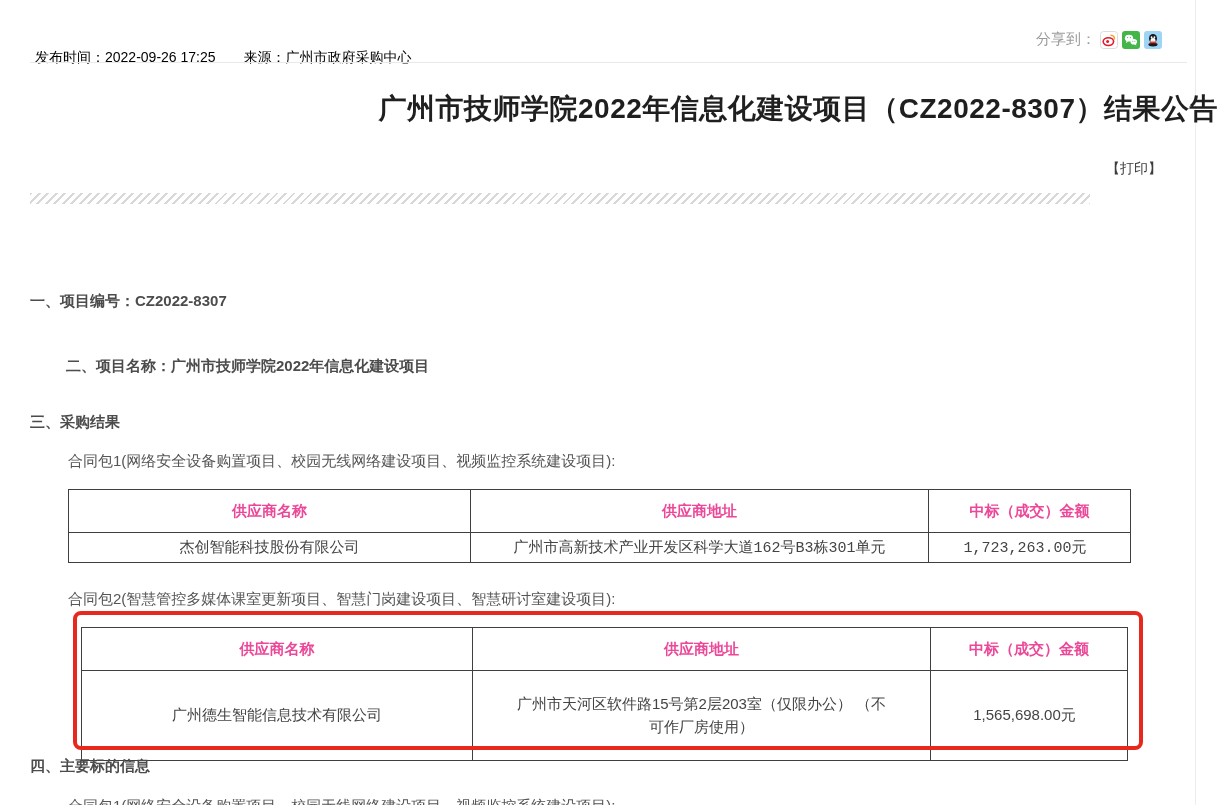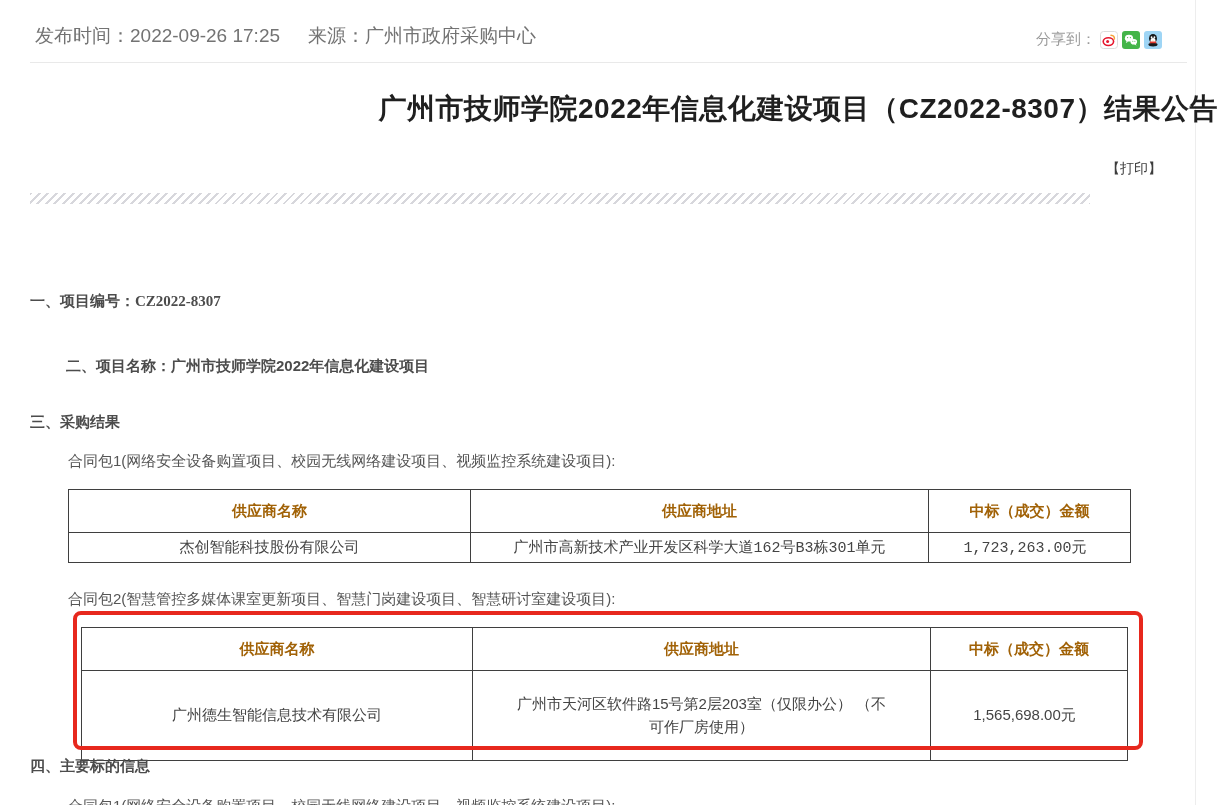--- a/index.html
+++ b/index.html
@@ -8,22 +8,22 @@
   .page {
     position:relative; width:1218px; height:805px;
     background:#fff; overflow:hidden;
   }
   .page-right-border {
     position:absolute; top:0; right:22px; height:100%;
     border-left:1px solid #ededed;
   }
   
   .meta-bar {
-    position:absolute; left:35px; top:23px;
-    font-size:19px; color:#737373; white-space:nowrap;
+    position:absolute; left:35px; top:49px;
+    font-size:14px; color:#000000; white-space:nowrap;
   }
   .meta-bar .gap { display:inline-block; width:28px; }
   .header-divider {
     position:absolute; left:30px; top:62px; width:1157px;
     border-top:1px solid #e9e9e9;
   }
   .share-bar {
     position:absolute; right:56px; top:30px;
     display:flex; align-items:center; gap:4px;
     font-size:15px; color:#9b9b9b;
@@ -42,40 +42,40 @@
   .hatch-divider {
     position:absolute; left:30px; top:193px; width:1060px; height:11px;
     background:repeating-linear-gradient(135deg,
       #d7d7dc 0px, #d7d7dc 2px, #ffffff 2px, #ffffff 6px);
   }
   
   .section-heading {
     position:absolute; left:30px;
     font-size:15px; font-weight:bold; color:#4c4c4c;
   }
-  .s1 { top:292px;font-family:Liberation Serif, serif; }
+  .s1 { top:292px; }
   .s2 { top:357px;margin-left:36px; }
   .s3 { top:413px; }
   .s4 { top:757px; }
   .pkg-label {
     position:absolute; left:68px;
     font-size:15px; color:#555;
   }
   .pkg1 { top:452px; }
   .pkg2 { top:590px; }
   
   table.result-table {
     position:absolute; border-collapse:collapse; table-layout:fixed;
     font-size:15px; color:#444;
   }
   table.result-table th, table.result-table td {
     border:1px solid #3f3f3f; text-align:center; vertical-align:middle;
     overflow:hidden;
   }
-  table.result-table th { font-weight:bold; color:#a16207;text-align:center; }
+  table.result-table th { font-weight:bold; color:#ec4899;text-align:center; }
   .t1 { left:68px; top:489px; width:1062px; }
   .t1 th { height:43px; }
   .t1 td { height:30px;font-family:Liberation Mono, monospace; }
   .t2 { left:81px; top:627px; width:1046px; }
   .t2 th { height:43px; }
   .t2 td { height:57px; }
   td.amount-cell { text-align:right; padding-right:9px; }
   td.address-cell { padding:22px 38px; line-height:1.5; }
   
   .highlight-box {

